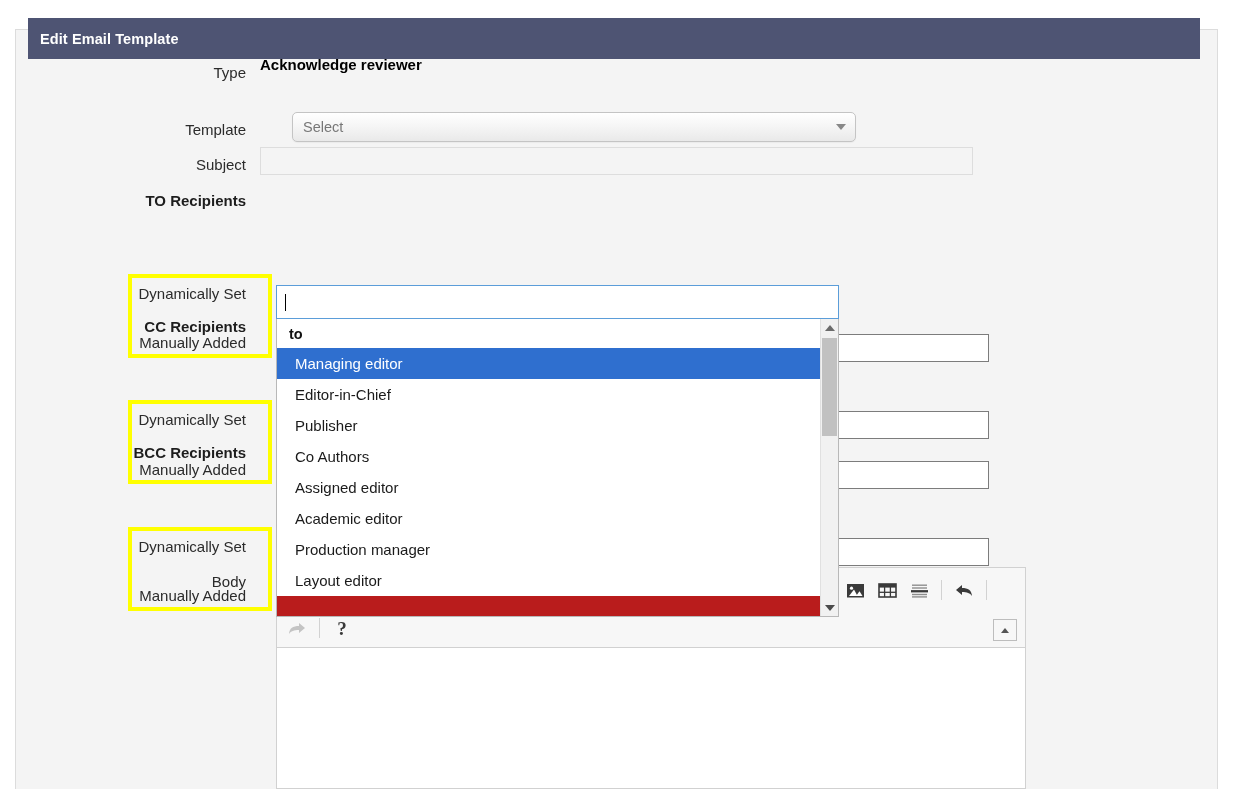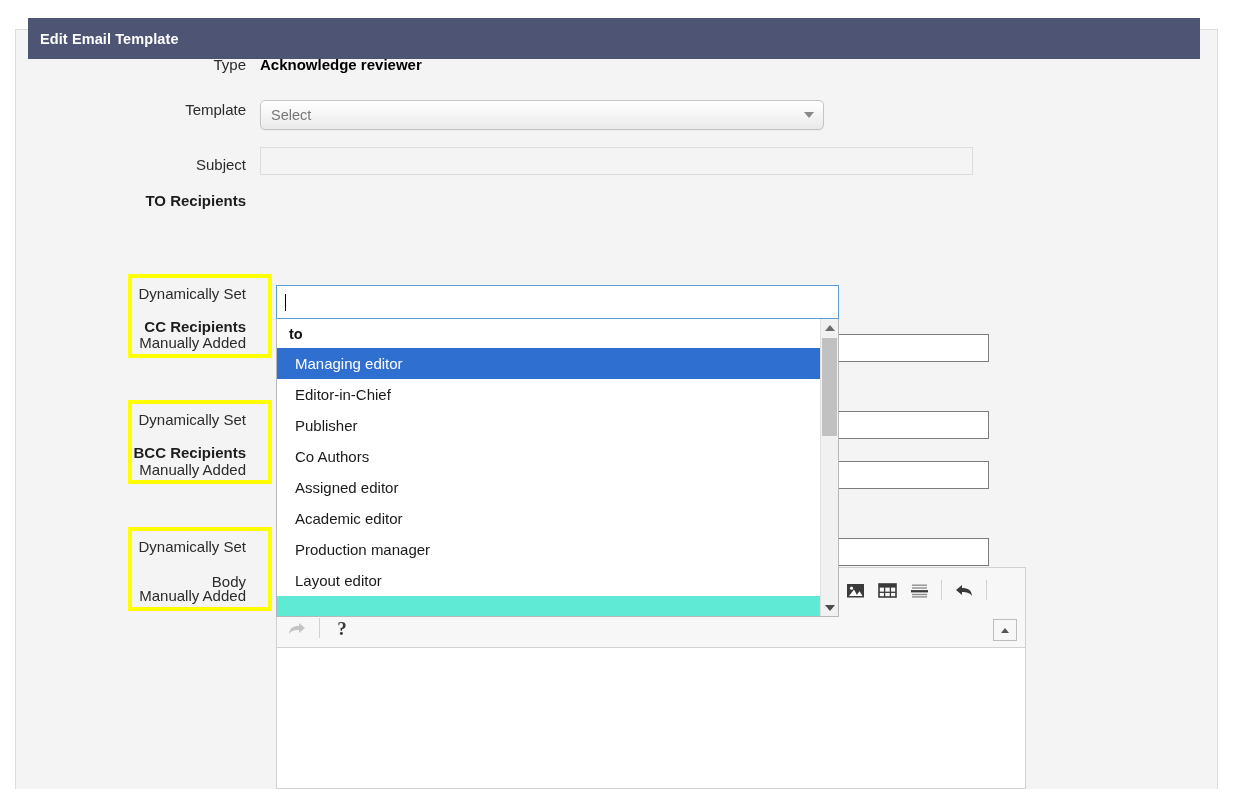--- a/index.html
+++ b/index.html
@@ -54,33 +54,34 @@
     align-items: flex-start;
   }
   .lbl {
     width: 245px;
     text-align: right;
     padding-right: 14px;
     box-sizing: border-box;
     font-size: 15px;
     color: #2b2b2b;
     line-height: 20px;
+    margin-top: 8px;
   }
   .val-bold {
     font-size: 15px;
     font-weight: bold;
     color: #000000;
     line-height: 20px;
   }
 
   
   #row-type { left: 15px; top: 55px; }
 
   
-  #row-template { left: 15px; top: 100px; }
+  #row-template { left: 15px; top: 112px; gap: 32px; }
   .select-box {
     width: 564px;
     height: 30px;
     box-sizing: border-box;
     border: 1px solid #c4c4c4;
     border-radius: 5px;
     background: linear-gradient(to bottom, #ffffff 0%, #f6f6f6 45%, #e9e9e9 100%);
     display: flex;
     align-items: center;
     justify-content: space-between;
@@ -181,21 +182,21 @@
     height: 17px;
     background: #000000;
   }
   #dropdown {
     position: relative;
     width: 563px;
     height: 298px;
     box-sizing: border-box;
     border: 1px solid #b8b8b8;
     border-top: none;
-    background: #5eead4;
+    background: #b91c1c;
     overflow: hidden;
     display: flex;
   }
   #dd-list {
     flex: 1 1 auto;
     overflow: hidden;
   }
   .dd-group {
     font-size: 14.5px;
     font-weight: bold;

